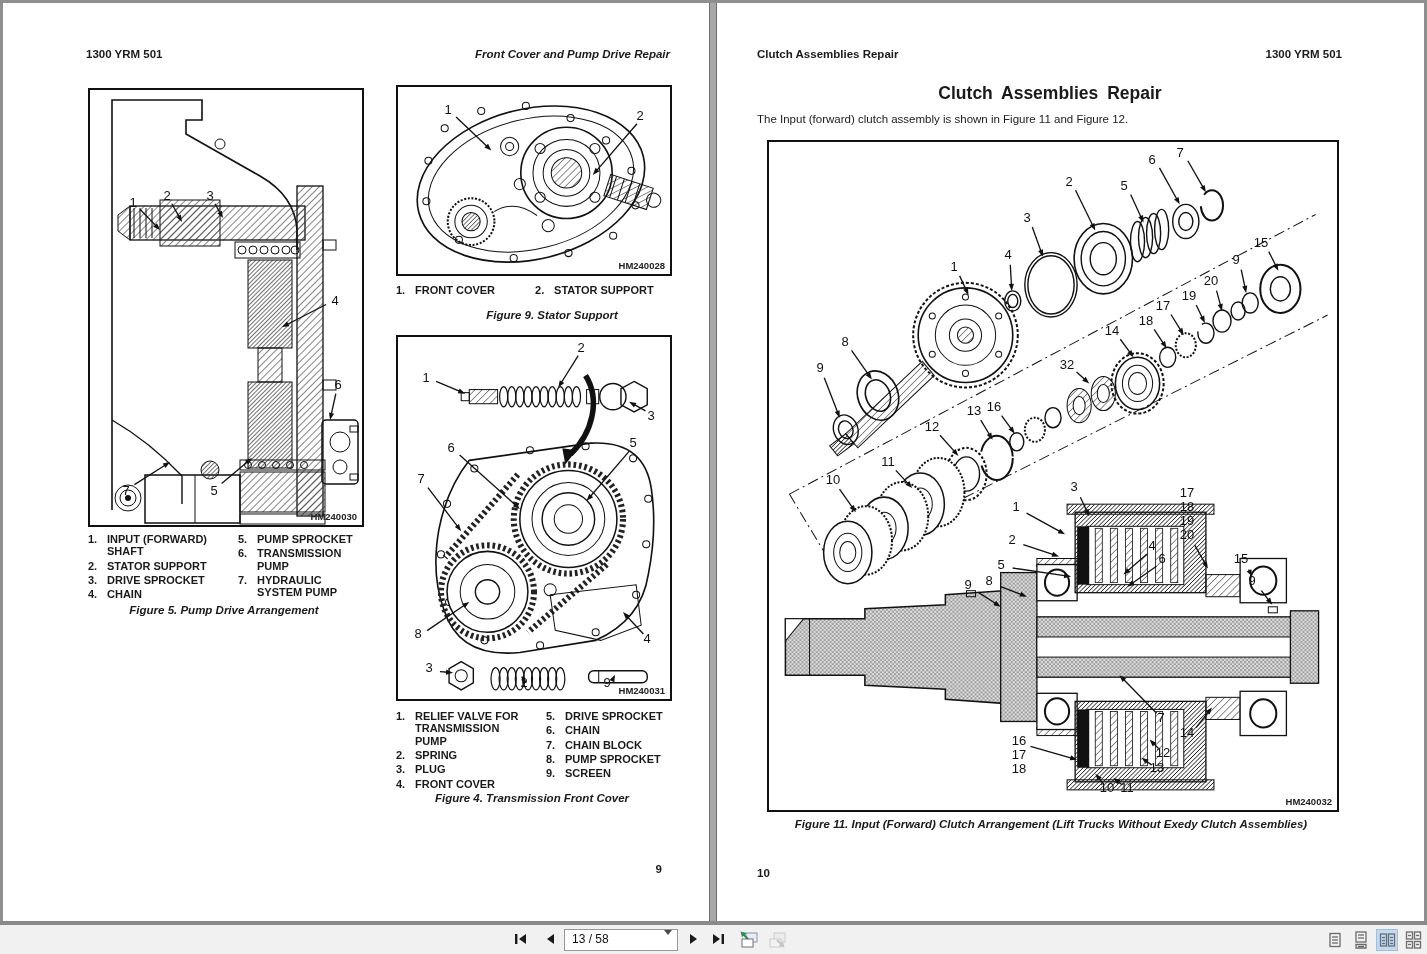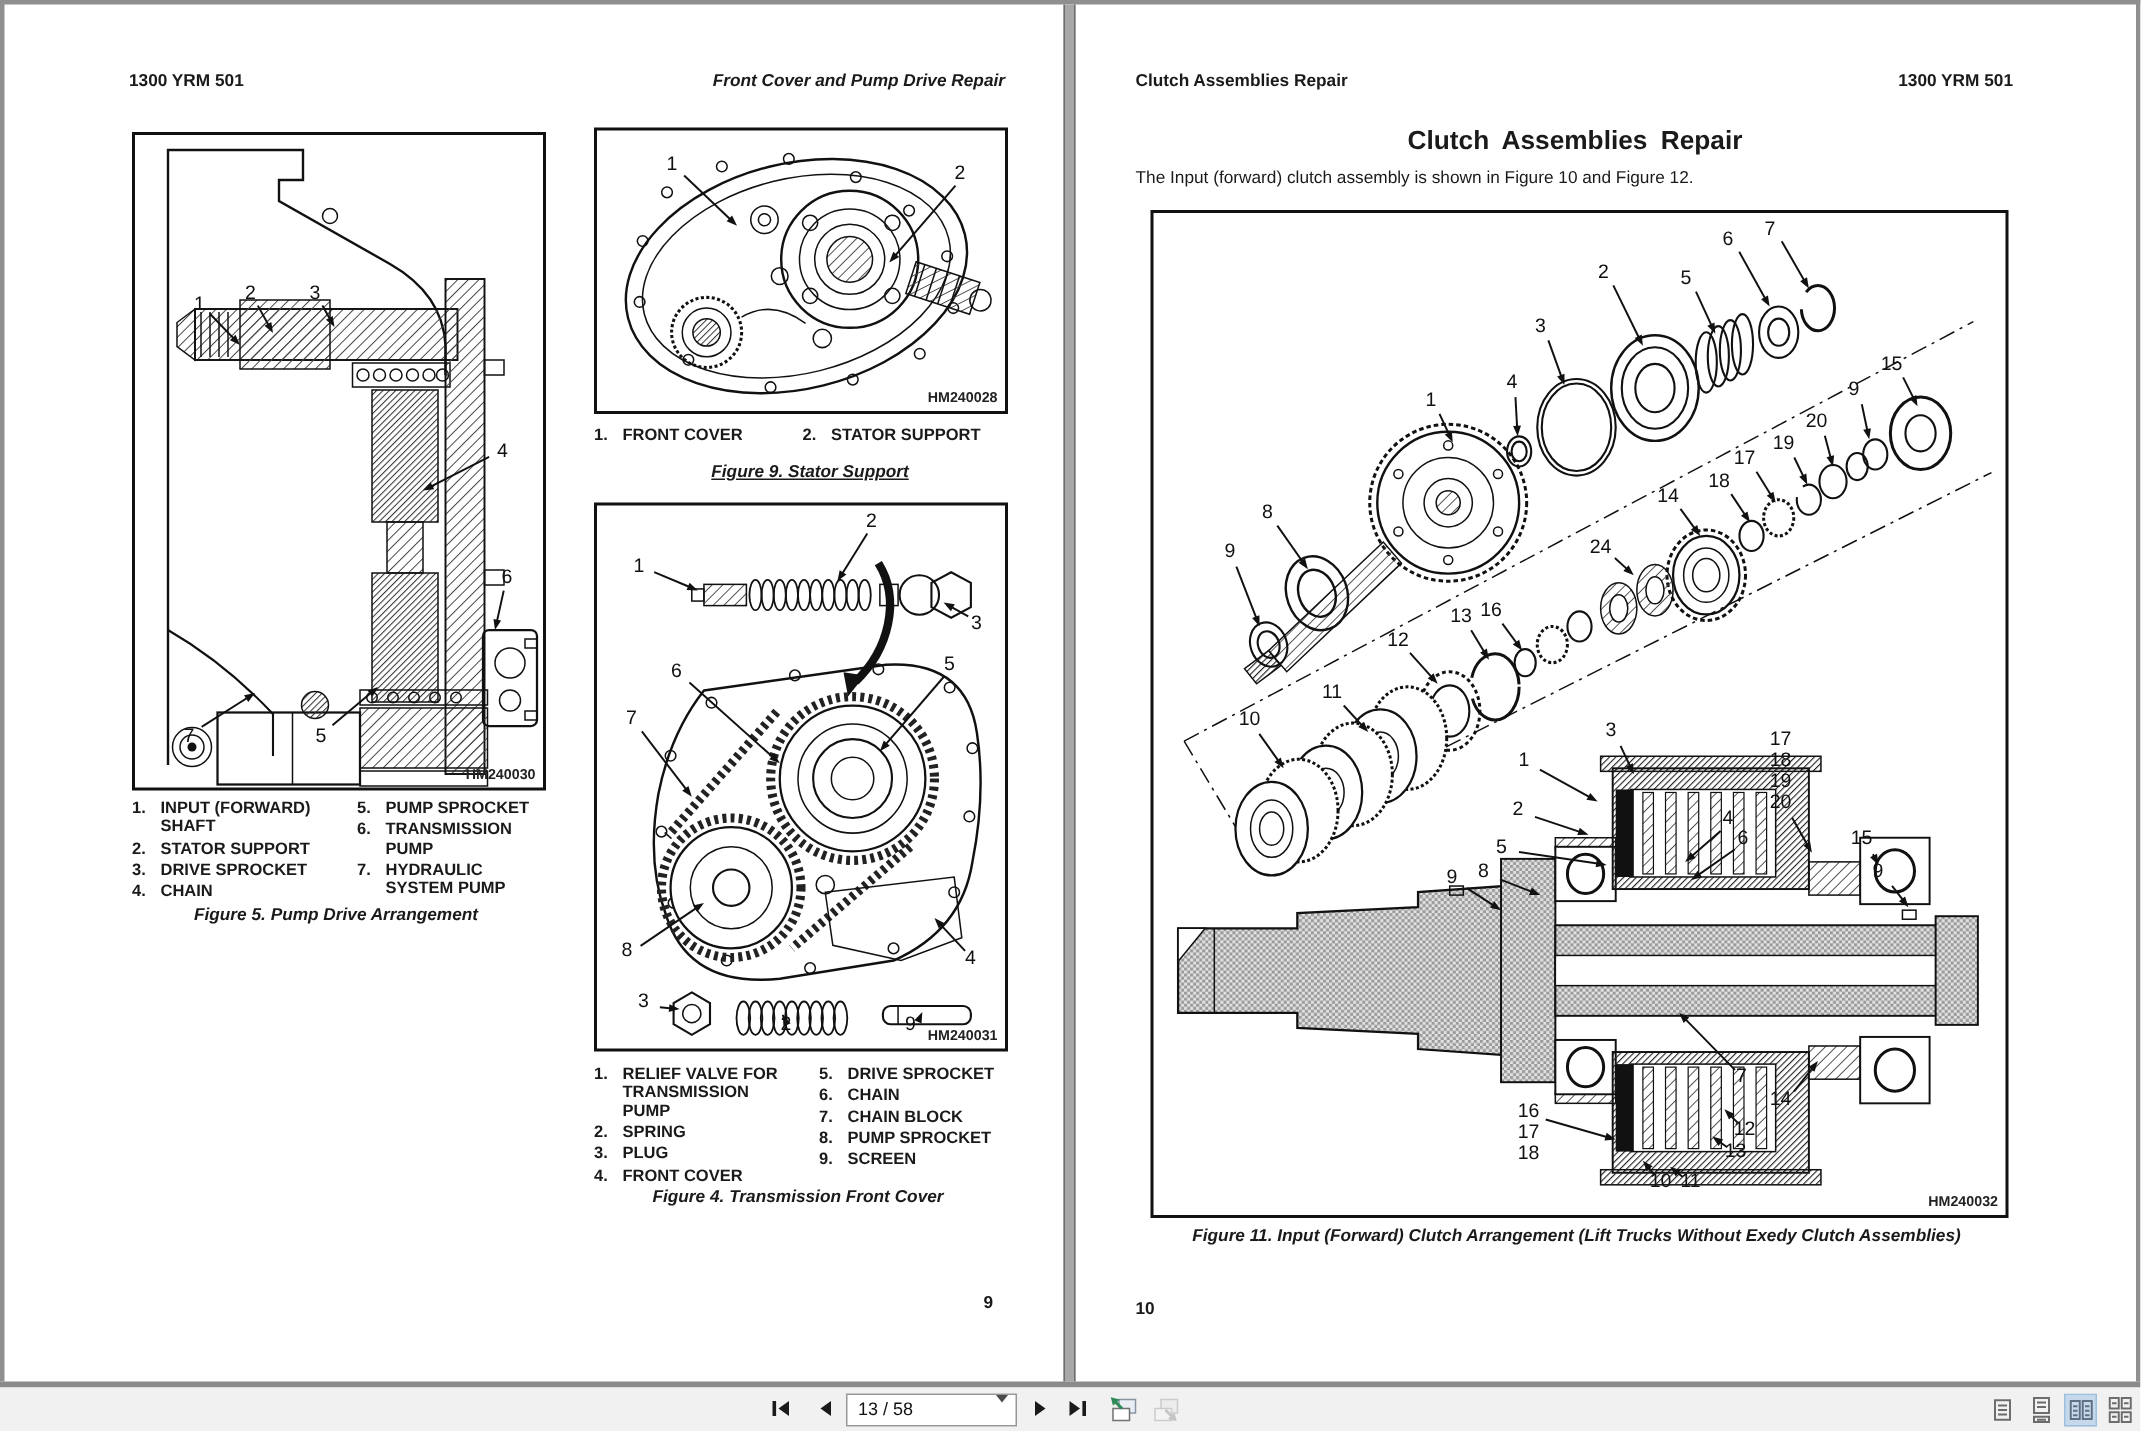--- a/index.html
+++ b/index.html
@@ -245,21 +245,21 @@
   <div class="legend row abs" style="left:396px;top:284px;">
       <div class="lg-item">
         <span class="lg-n">1.</span>
         <span class="lg-t">FRONT COVER</span>
       </div>
       <div class="lg-item">
         <span class="lg-n">2.</span>
         <span class="lg-t">STATOR SUPPORT</span>
       </div>
     </div>
-  <div class="fig-caption" style="left:404px;top:309px;width:272px;text-decoration:underline;">Figure 9. Stator Support</div>
+  <div class="fig-caption" style="left:416px;top:309px;width:272px;">Figure 9. Stator Support</div>
 
   <div class="fig-box" style="left:396px;top:335px;width:272px;height:362px;">
     <svg class="draw" viewBox="0 0 268 358">
       <defs>
         <pattern id="h10" patternUnits="userSpaceOnUse" width="5" height="5" patternTransform="rotate(45)">
           <line x1="0" y1="0" x2="0" y2="5" stroke="#444" stroke-width="1.2"></line>
         </pattern>
       </defs>
       <rect x="62" y="55" width="8" height="8" fill="none" stroke="#111"></rect>
       <rect x="70" y="52" width="28" height="14" fill="url(#h10)" stroke="#111"></rect>
@@ -404,21 +404,21 @@
     </div>
   <div class="fig-caption" style="left:396px;top:792px;width:272px;">Figure 4. Transmission Front Cover</div>
 
   <div class="abs pg-num" style="left:632px;top:863px;width:30px;text-align:right;">9</div>
 </div>
 
 <div>
   <div class="abs pg-header" style="left:757px;top:48px;">Clutch Assemblies Repair</div>
   <div class="abs pg-header" style="left:1042px;top:48px;width:300px;text-align:right;">1300 YRM 501</div>
   <div class="abs" id="rp-title">Clutch Assemblies Repair</div>
-  <div class="abs" id="rp-intro">The Input (forward) clutch assembly is shown in Figure 10 and Figure 12.</div>
+  <div class="abs" id="rp-intro">The Input (forward) clutch assembly is shown in Figure 11 and Figure 12.</div>
 
   <div class="fig-box" style="left:767px;top:140px;width:568px;height:668px;">
     <svg class="draw" viewBox="0 0 564 664">
       <defs>
         <pattern id="h11" patternUnits="userSpaceOnUse" width="5" height="5" patternTransform="rotate(45)">
           <line x1="0" y1="0" x2="0" y2="5" stroke="#444" stroke-width="1.2"></line>
         </pattern>
         <pattern id="d11" patternUnits="userSpaceOnUse" width="3" height="3" patternTransform="rotate(45)">
           <line x1="0" y1="0" x2="0" y2="3" stroke="#222" stroke-width="1.5"></line>
         </pattern>
@@ -656,21 +656,21 @@
       <span class="co" style="left: 411px; top: 10px;">7</span>
       <span class="co" style="left: 76px; top: 199px;">8</span>
       <span class="co" style="left: 51px; top: 225px;">9</span>
       <span class="co" style="left: 492px; top: 100px;">15</span>
       <span class="co" style="left: 467px; top: 117px;">9</span>
       <span class="co" style="left: 442px; top: 138px;">20</span>
       <span class="co" style="left: 420px; top: 153px;">19</span>
       <span class="co" style="left: 394px; top: 163px;">17</span>
       <span class="co" style="left: 377px; top: 178px;">18</span>
       <span class="co" style="left: 343px; top: 188px;">14</span>
-      <span class="co" style="left: 298px; top: 222px;">24</span>
+      <span class="co" style="left: 298px; top: 222px;">32</span>
       <span class="co" style="left: 225px; top: 264px;">16</span>
       <span class="co" style="left: 205px; top: 268px;">13</span>
       <span class="co" style="left: 163px; top: 284px;">12</span>
       <span class="co" style="left: 119px; top: 319px;">11</span>
       <span class="co" style="left: 64px; top: 337px;">10</span>
       <span class="co" style="left: 247px; top: 364px;">1</span>
       <span class="co" style="left: 305px; top: 344px;">3</span>
       <span class="co" style="left: 243px; top: 397px;">2</span>
       <span class="co" style="left: 232px; top: 422px;">5</span>
       <span class="co" style="left: 418px; top: 350px;">17</span>

